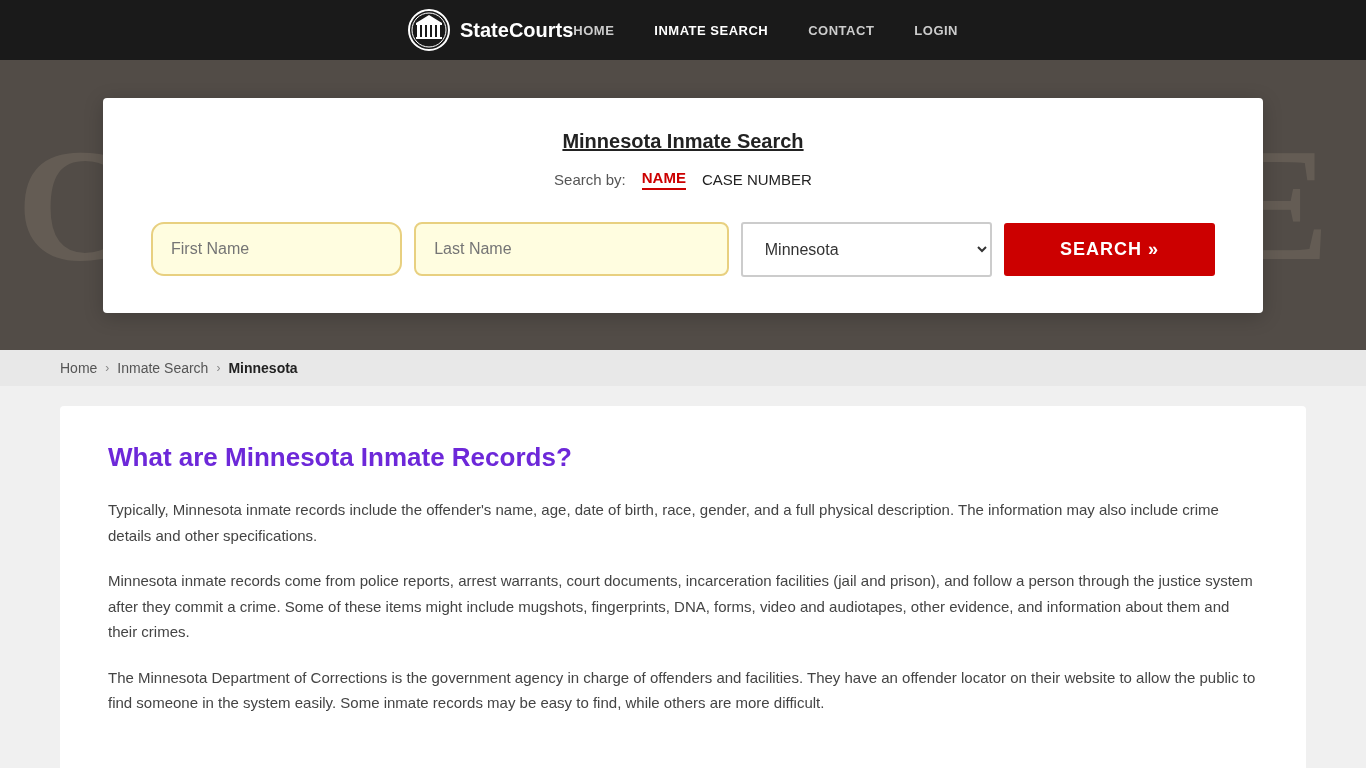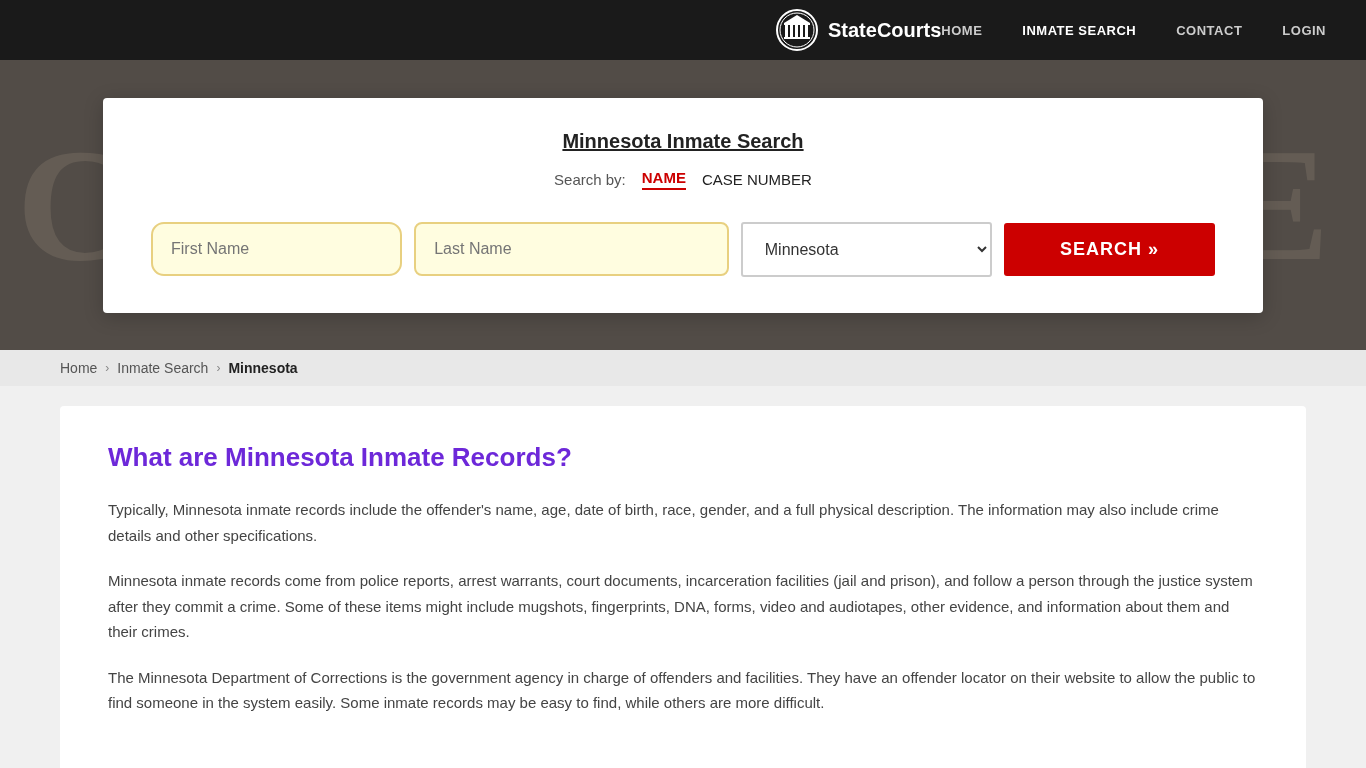--- a/index.html
+++ b/index.html
@@ -14,21 +14,21 @@
       width: 1366px;
       min-height: 768px;
       overflow-x: hidden;
     }
 
     
     .header {
       background: #1a1a1a;
       display: flex;
       align-items: center;
-      justify-content: flex-end;
+      justify-content: center;
       padding: 0 40px;
       height: 60px;
       position: relative;
       z-index: 10;
     }
 
     .logo-area {
       display: flex;
       align-items: center;
       gap: 10px;

